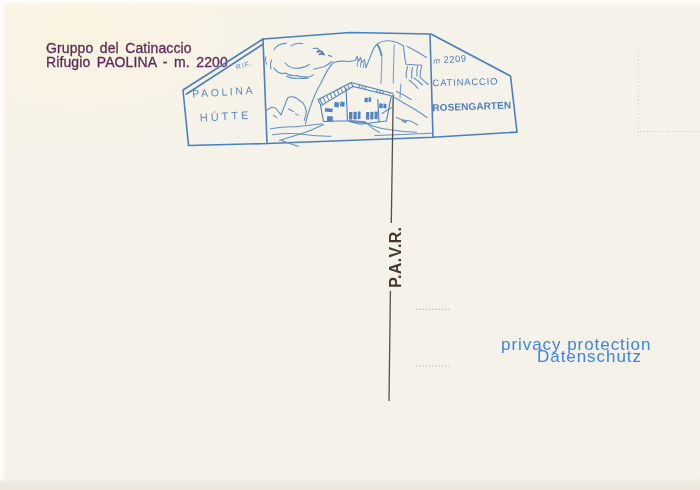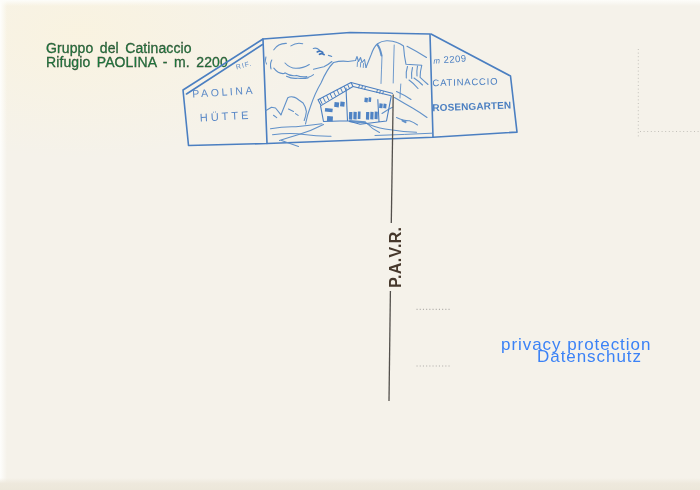--- a/index.html
+++ b/index.html
@@ -15,21 +15,21 @@
 <div class="card"></div>
 
 <div class="abs" style="left:0;top:0;width:320px;height:160px;background:radial-gradient(ellipse at 25% 20%, rgba(250,243,222,0.8), rgba(250,243,222,0) 70%);"></div>
 
 <div class="abs" style="left:0;top:0;width:7px;height:490px;background:linear-gradient(90deg,#fefefc,rgba(254,254,252,0));"></div>
 
 <div class="abs" style="left:0;top:0;width:700px;height:6px;background:linear-gradient(180deg,#fdfdfa,rgba(253,253,250,0));"></div>
 
 <div class="abs" style="left:0;top:478px;width:700px;height:12px;background:linear-gradient(180deg,rgba(236,232,221,0),#eee9dd 45%,#ece7da);"></div>
 
-<div class="abs" style="left:46px;top:40.5px;color:#15803d;font-size:14px;line-height:14.3px;word-spacing:2.5px;letter-spacing:0.1px;-webkit-text-stroke:0.3px #3f3b31;">
+<div class="abs" style="left:46px;top:40.5px;color:#701a75;font-size:14px;line-height:14.3px;word-spacing:2.5px;letter-spacing:0.1px;-webkit-text-stroke:0.3px #3f3b31;">
 Gruppo del Catinaccio<br>Rifugio PAOLINA - m. 2200
 </div>
 
 <svg class="abs" style="left:0;top:0;" width="700" height="490" viewBox="0 0 700 490">
 <g fill="none" stroke="#4b7fc1" stroke-width="1.6" stroke-linecap="round" stroke-linejoin="round">
 
   <path d="M263,39 L183,90 L188.5,145.5 L267,143.5 Z"></path>
 
   <path d="M186.5,94 L262.5,44.5"></path>
 

